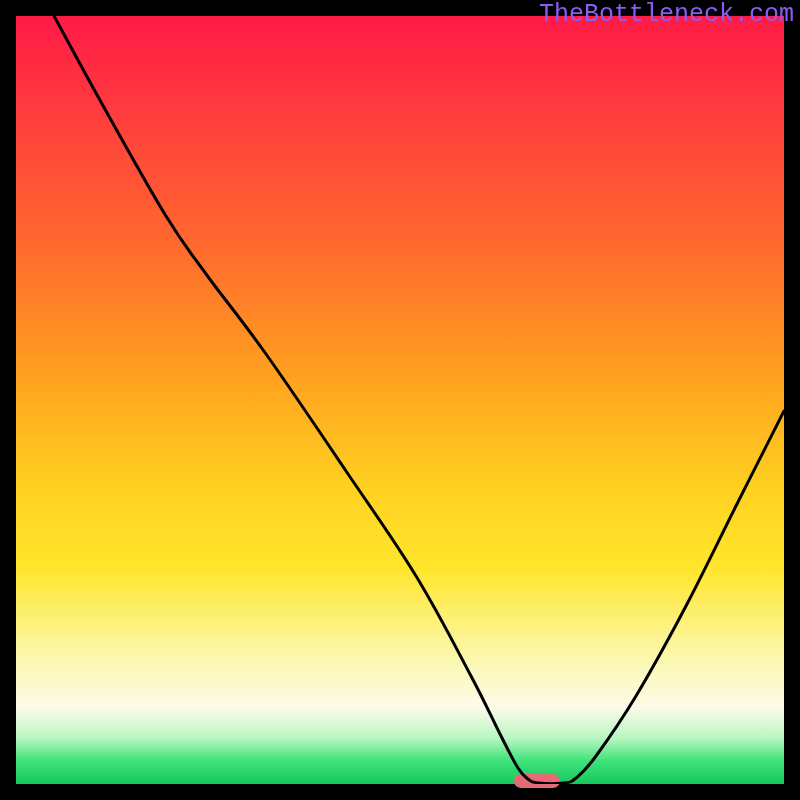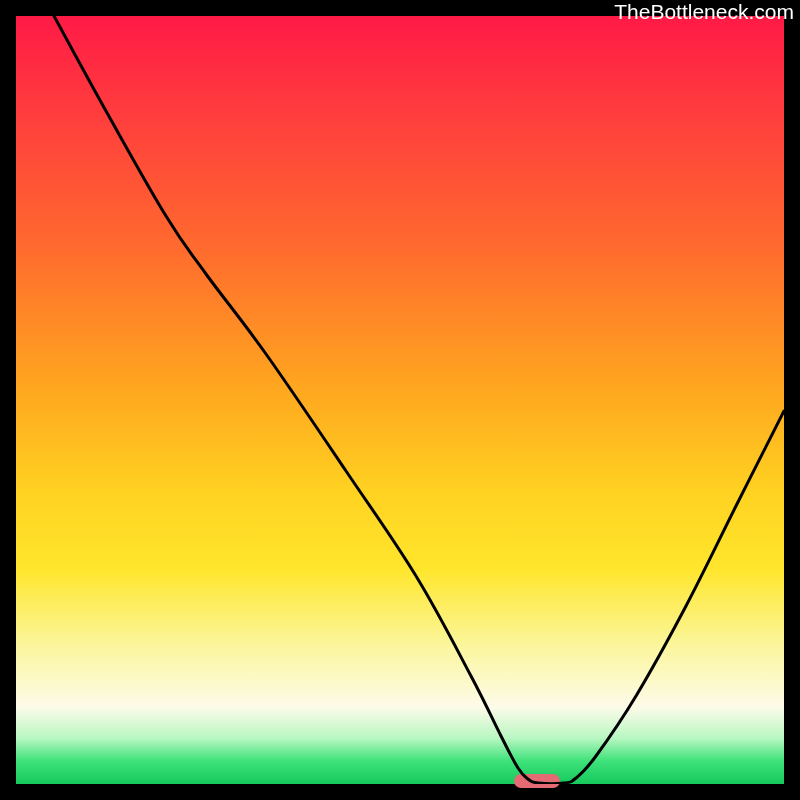--- a/index.html
+++ b/index.html
@@ -49,23 +49,23 @@
     position: absolute;
     width: 46px;
     height: 14px;
     border-radius: 8px;
     background: #e46a73;
   }
   .watermark {
     position: absolute;
     top: 0px;
     right: 6px;
-    font-family: Liberation Sans, sans-serif;
-    font-size: 21px;
-    color: #ffffff;
+    font-family: Liberation Mono, monospace;
+    font-size: 25px;
+    color: #8b5cf6;
     letter-spacing: 0px;
     user-select: none;
   }
 </style>
 </head>
 <body>
 
 <div class="frame">
   <div class="gradient"></div>
 

